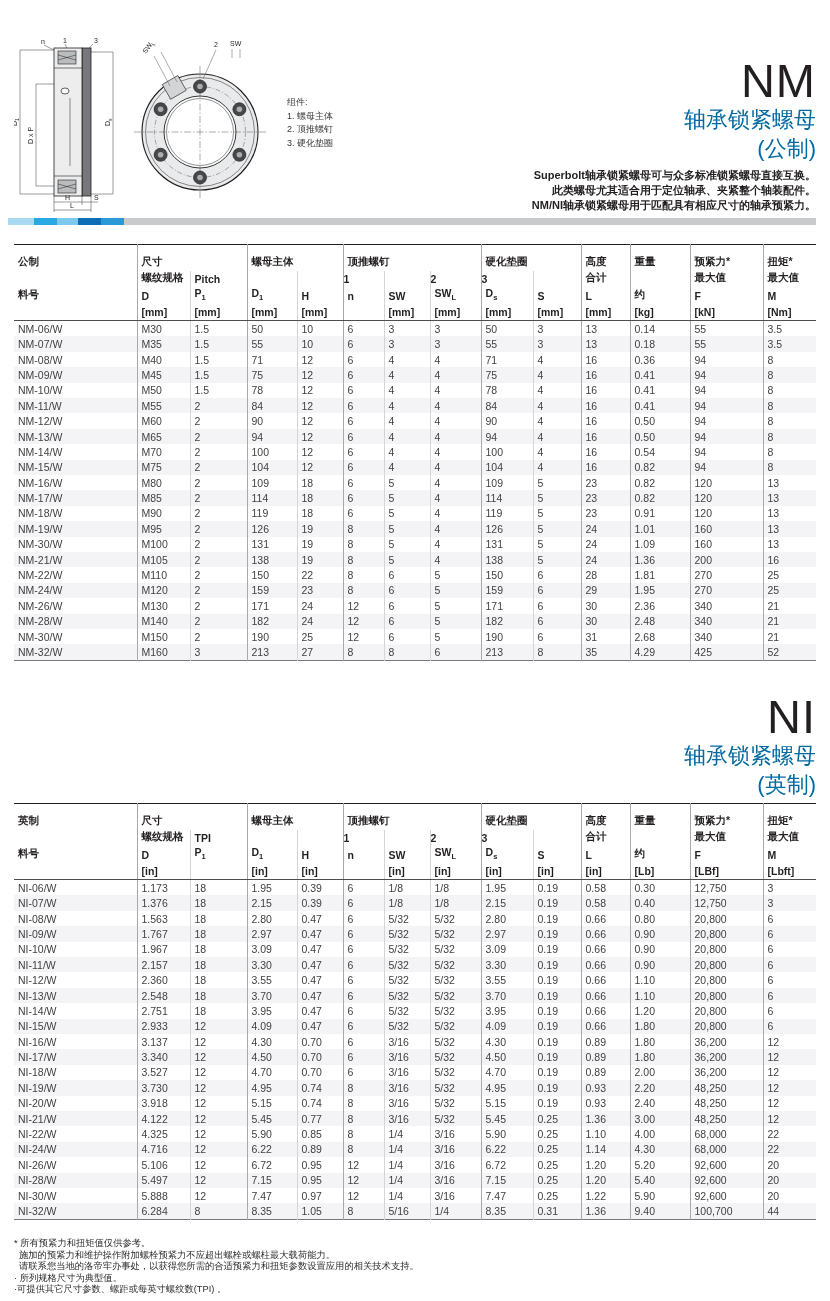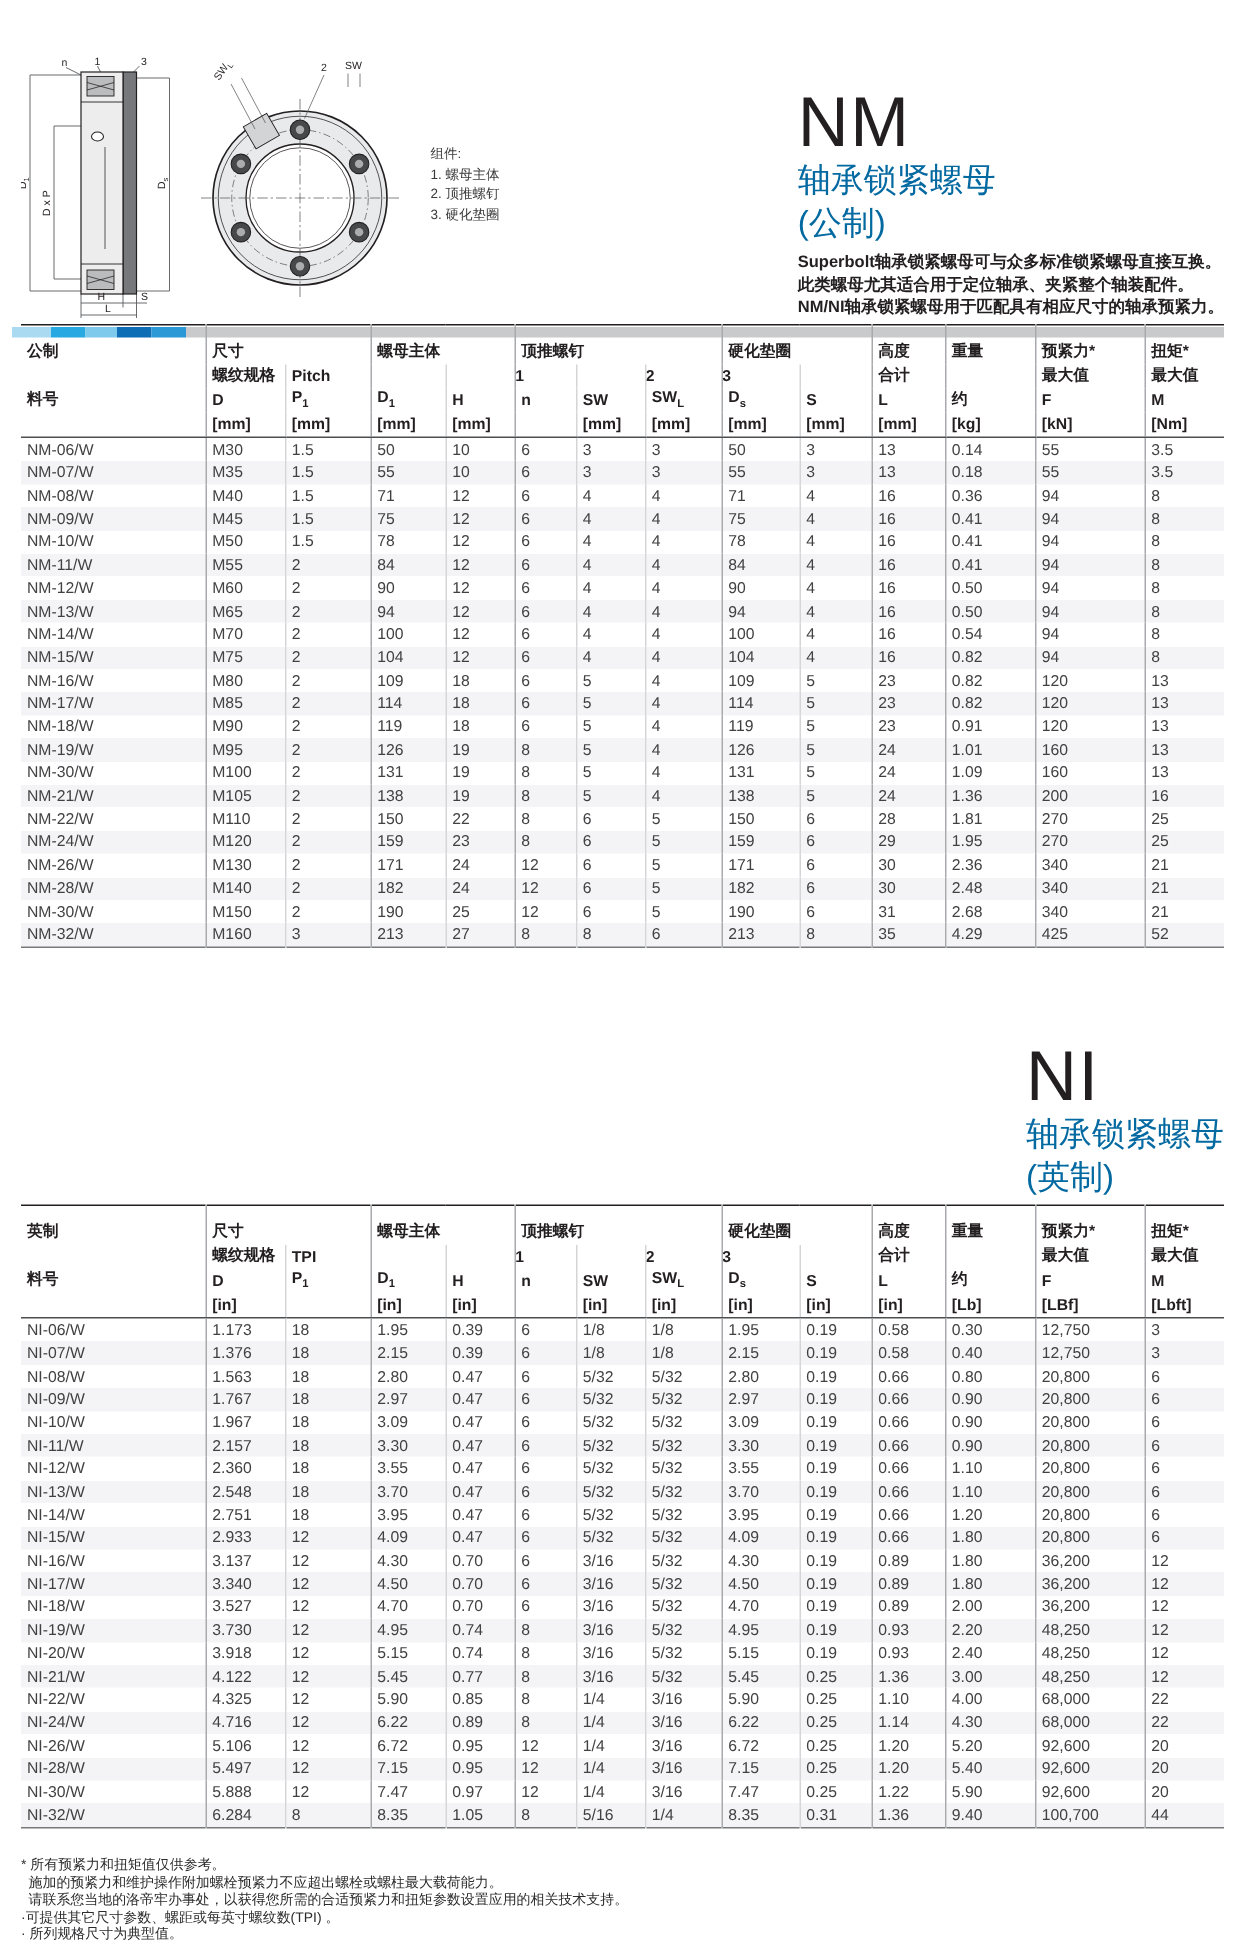--- a/index.html
+++ b/index.html
@@ -1,20 +1,20 @@
 <!DOCTYPE html>
 <html><head>
 <meta charset="utf-8">
 <style>
   html,body{margin:0;padding:0;background:#fff;}
   #page{position:relative;width:830px;height:1301px;background:#fff;overflow:hidden;
         font-family:"Liberation Sans",sans-serif;color:#231f20;}
 
   
-  .title-block{position:absolute;right:14px;}
+  .title-block{position:absolute;right:14px;text-align:right;}
   .big-title{font-size:47px;font-weight:400;line-height:48px;letter-spacing:1px;color:#231f20;}
   .sub-title{font-size:22px;font-weight:400;line-height:29px;color:#0369a1;}
   .desc{margin-top:5px;font-size:11px;font-weight:700;line-height:15px;color:#231f20;}
 
   
   .legend{position:absolute;left:287px;top:96px;font-size:9px;line-height:13.5px;color:#3a3a3c;}
 
   
   .color-bar{position:absolute;left:8px;top:218px;width:808px;height:7px;display:flex;}
   .color-bar span{height:7px;}
@@ -160,21 +160,21 @@
 
   <div class="color-bar">
       <span style="background: rgb(170, 217, 242); width: 26px;"></span>
       <span style="background: rgb(41, 169, 225); width: 23px;"></span>
       <span style="background: rgb(126, 202, 236); width: 21px;"></span>
       <span style="background: rgb(13, 110, 182); width: 23px;"></span>
       <span style="background: rgb(43, 153, 213); width: 23px;"></span>
       <span style="background: rgb(201, 202, 204); flex: 1 1 0%;"></span>
     </div>
 
-  <table class="ctable" style="top:216px">
+  <table class="ctable" style="top:244px">
     <colgroup>
       <col style="width:123px">
         <col style="width:53px">
         <col style="width:57px">
         <col style="width:50px">
       <col style="width:46px">
         <col style="width:41px">
         <col style="width:46px">
         <col style="width:51px">
       <col style="width:52px">
@@ -1038,17 +1038,17 @@
           <td class="gb">100,700</td>
           <td class="gb">44</td>
         </tr>
       </tbody>
   </table>
 
   <div class="footnotes">
     <div>* 所有预紧力和扭矩值仅供参考。</div>
     <div class="note-indent">施加的预紧力和维护操作附加螺栓预紧力不应超出螺栓或螺柱最大载荷能力。</div>
     <div class="note-indent">请联系您当地的洛帝牢办事处，以获得您所需的合适预紧力和扭矩参数设置应用的相关技术支持。</div>
+    <div>· 所列规格尺寸为典型值。</div>
     <div>·可提供其它尺寸参数、螺距或每英寸螺纹数(TPI) 。</div>
-    <div>· 所列规格尺寸为典型值。</div>
   </div>
 
 </div>
 
 </body></html>

